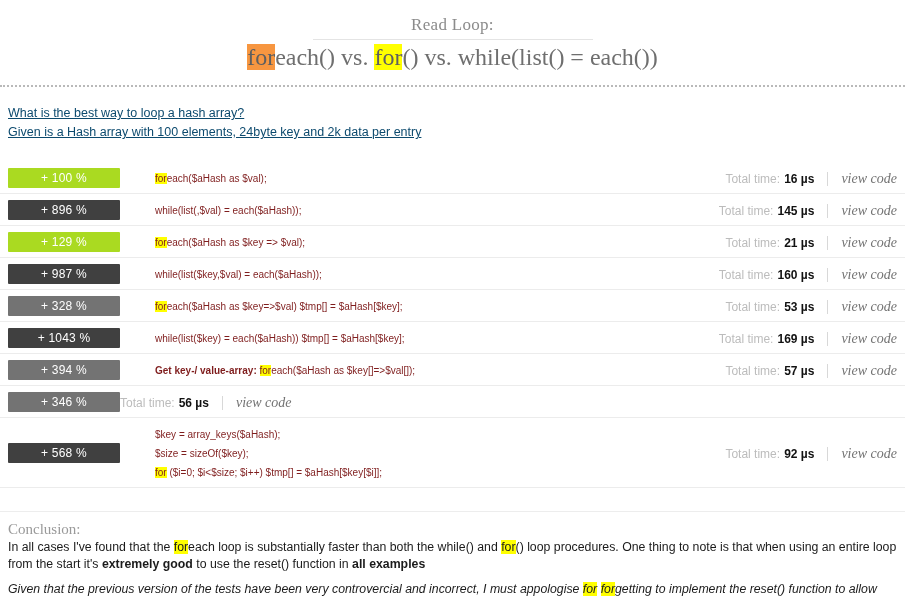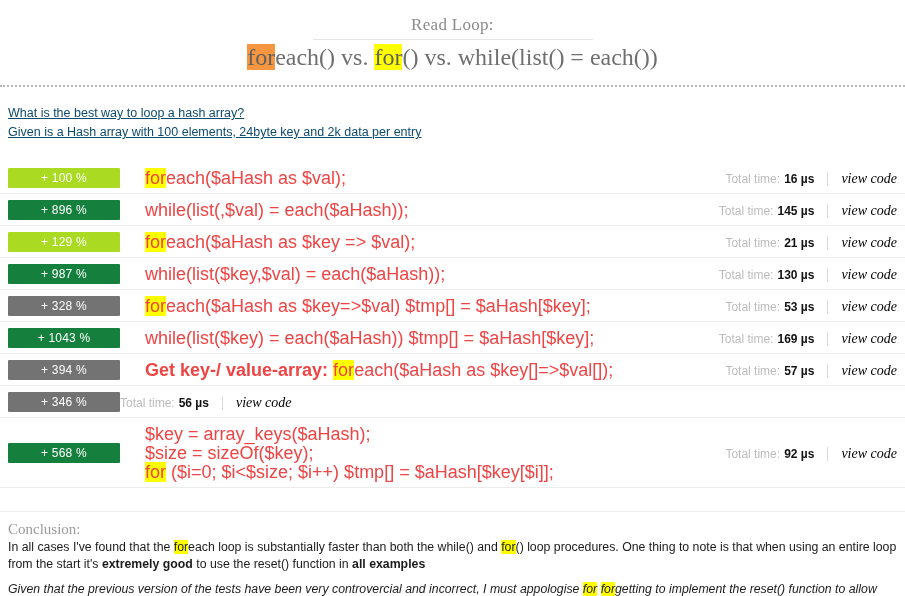--- a/index.html
+++ b/index.html
@@ -80,29 +80,29 @@
     flex: 0 0 112px;
     text-align: center;
     color: #ffffff;
     font-size: 12px;
     line-height: 20px;
     height: 20px;
     border-radius: 1px;
     letter-spacing: .2px;
   }
   .badge.green  { background: #aada21; }
-  .badge.red    { background: #15803d; }
+  .badge.red    { background: #404040; }
   .badge.orange { background: #737373; }
 
   .code {
     flex: 1 1 auto;
-    margin-left: 25px;
-    font-size: 18px;
+    margin-left: 35px;
+    font-size: 10px;
     line-height: 19px;
-    color: #ef4444;
+    color: #7f1d1d;
     white-space: pre-line;
     padding-top: 1px;
   }
   .code b { font-weight: bold; }
 
   .meta {
     flex: 0 0 auto;
     margin-right: 8px;
     display: flex;
     align-items: center;
@@ -115,21 +115,21 @@
   .meta-sep {
     display: inline-block;
     width: 1px; height: 14px;
     background: #d8d8d8;
     margin: 0 13px;
   }
   .meta-link {
     font-family: "Liberation Serif", serif;
     font-style: italic;
     font-size: 14px;
-    color: #000000;
+    color: #737373;
     text-decoration: none;
     cursor: pointer;
   }
 
   
   .conclusion {
     position: absolute;
     left: 0; right: 0; top: 511px;
     padding-top: 9px;
   }
@@ -208,21 +208,21 @@
           <span class="meta-value">21 µs</span>
           <span class="meta-sep"></span>
           <a class="meta-link">view code</a>
         </div>
       </div>
       <div class="row">
         <div class="badge red">+ 987 %</div>
         <div class="code">while(list($key,$val) = each($aHash));</div>
         <div class="meta">
           <span class="meta-label">Total time:</span>
-          <span class="meta-value">130 µs</span>
+          <span class="meta-value">160 µs</span>
           <span class="meta-sep"></span>
           <a class="meta-link">view code</a>
         </div>
       </div>
       <div class="row">
         <div class="badge orange">+ 328 %</div>
         <div class="code"><span class="yh">for</span>each($aHash as $key=&gt;$val) $tmp[] = $aHash[$key];</div>
         <div class="meta">
           <span class="meta-label">Total time:</span>
           <span class="meta-value">53 µs</span>

